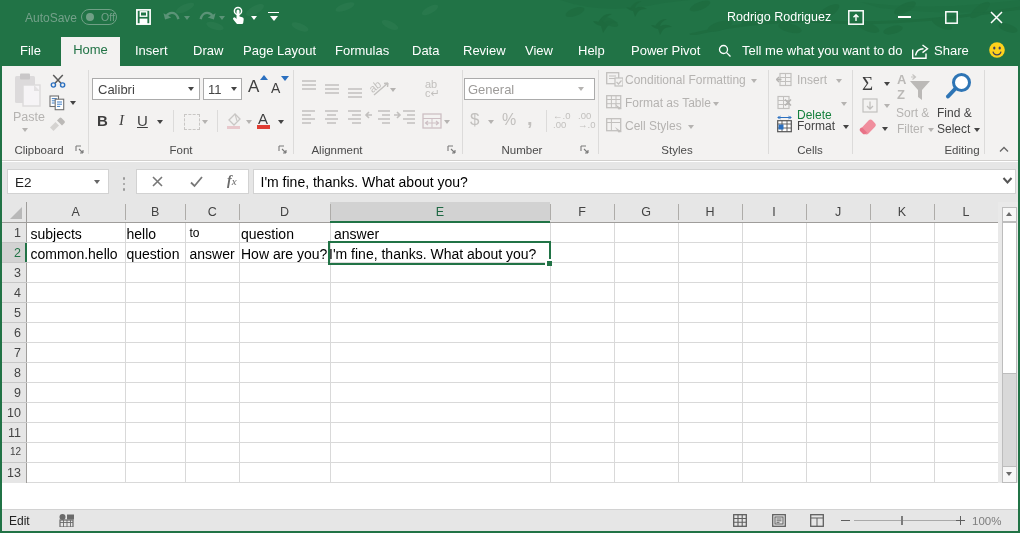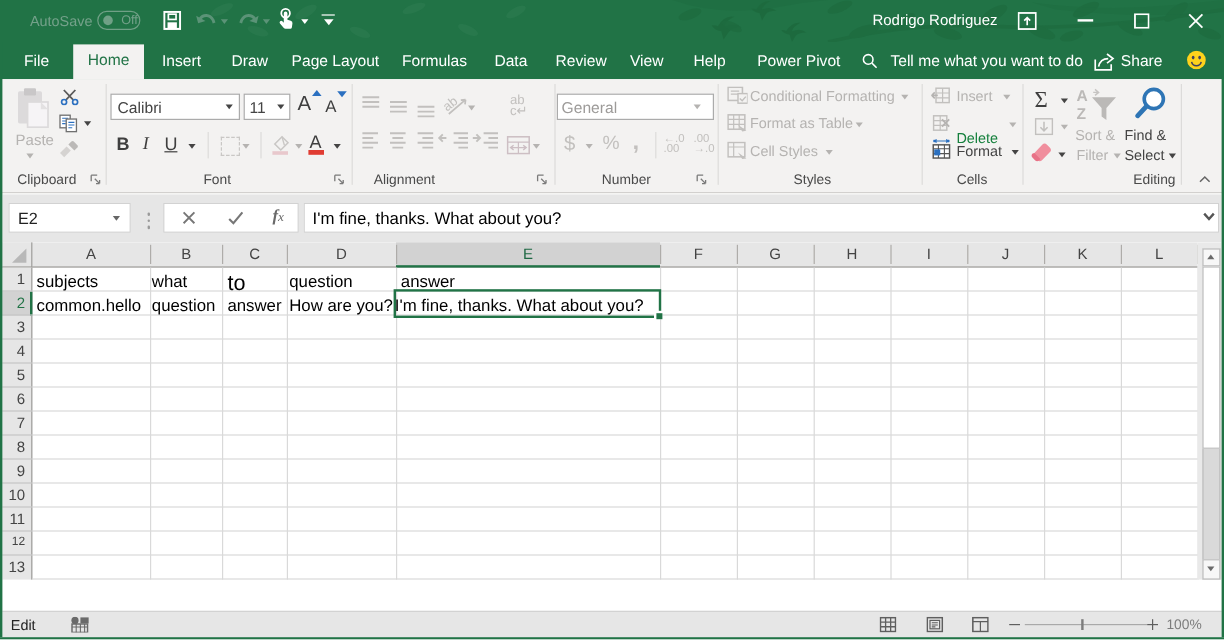--- a/index.html
+++ b/index.html
@@ -441,22 +441,22 @@
     <span class="abs" style="left:24.5px;top:159.5px;width:971.5px;height:1px;background:#d9d9d9;"></span>
     <span class="abs" style="left:24.5px;top:179.5px;width:971.5px;height:1px;background:#d9d9d9;"></span>
     <span class="abs" style="left:24.5px;top:199.5px;width:971.5px;height:1px;background:#d9d9d9;"></span>
     <span class="abs" style="left:24.5px;top:219.5px;width:971.5px;height:1px;background:#d9d9d9;"></span>
     <span class="abs" style="left:24.5px;top:239.5px;width:971.5px;height:1px;background:#d9d9d9;"></span>
     <span class="abs" style="left:24.5px;top:259.5px;width:971.5px;height:1px;background:#d9d9d9;"></span>
     <span class="abs" style="left:24.5px;top:279.5px;width:971.5px;height:1px;background:#d9d9d9;"></span>
     </div>
     <div id="cells">
     <span class="abs" style="left:28.5px;top:23.5px;font-size:14px;color:#000;white-space:nowrap;">subjects</span>
-    <span class="abs" style="left:124.5px;top:23.5px;font-size:14px;color:#000;white-space:nowrap;">what</span>
-    <span class="abs" style="left:187.5px;top:23.5px;font-size:18px;color:#000;white-space:nowrap;">to</span>
+    <span class="abs" style="left:124.5px;top:23.5px;font-size:14px;color:#000;white-space:nowrap;">hello</span>
+    <span class="abs" style="left:187.5px;top:23.5px;font-size:12px;color:#000;white-space:nowrap;">to</span>
     <span class="abs" style="left:239px;top:23.5px;font-size:14px;color:#000;white-space:nowrap;">question</span>
     <span class="abs" style="left:332px;top:23.5px;font-size:14px;color:#000;white-space:nowrap;">answer</span>
     <span class="abs" style="left:28.5px;top:43.5px;font-size:14px;color:#000;white-space:nowrap;">common.hello</span>
     <span class="abs" style="left:124.5px;top:43.5px;font-size:14px;color:#000;white-space:nowrap;">question</span>
     <span class="abs" style="left:187.5px;top:43.5px;font-size:14px;color:#000;white-space:nowrap;">answer</span>
     <span class="abs" style="left:239px;top:43.5px;font-size:14px;color:#000;white-space:nowrap;">How are you?</span>
     <span class="abs" style="left:327px;top:43.5px;font-size:14px;color:#000;white-space:nowrap;">I'm fine, thanks. What about you?</span>
     </div>
 
     <div class="abs" style="left:325.5px;top:38.5px;width:223.5px;height:24.5px;border:2px solid #217346;box-sizing:border-box;"></div>

